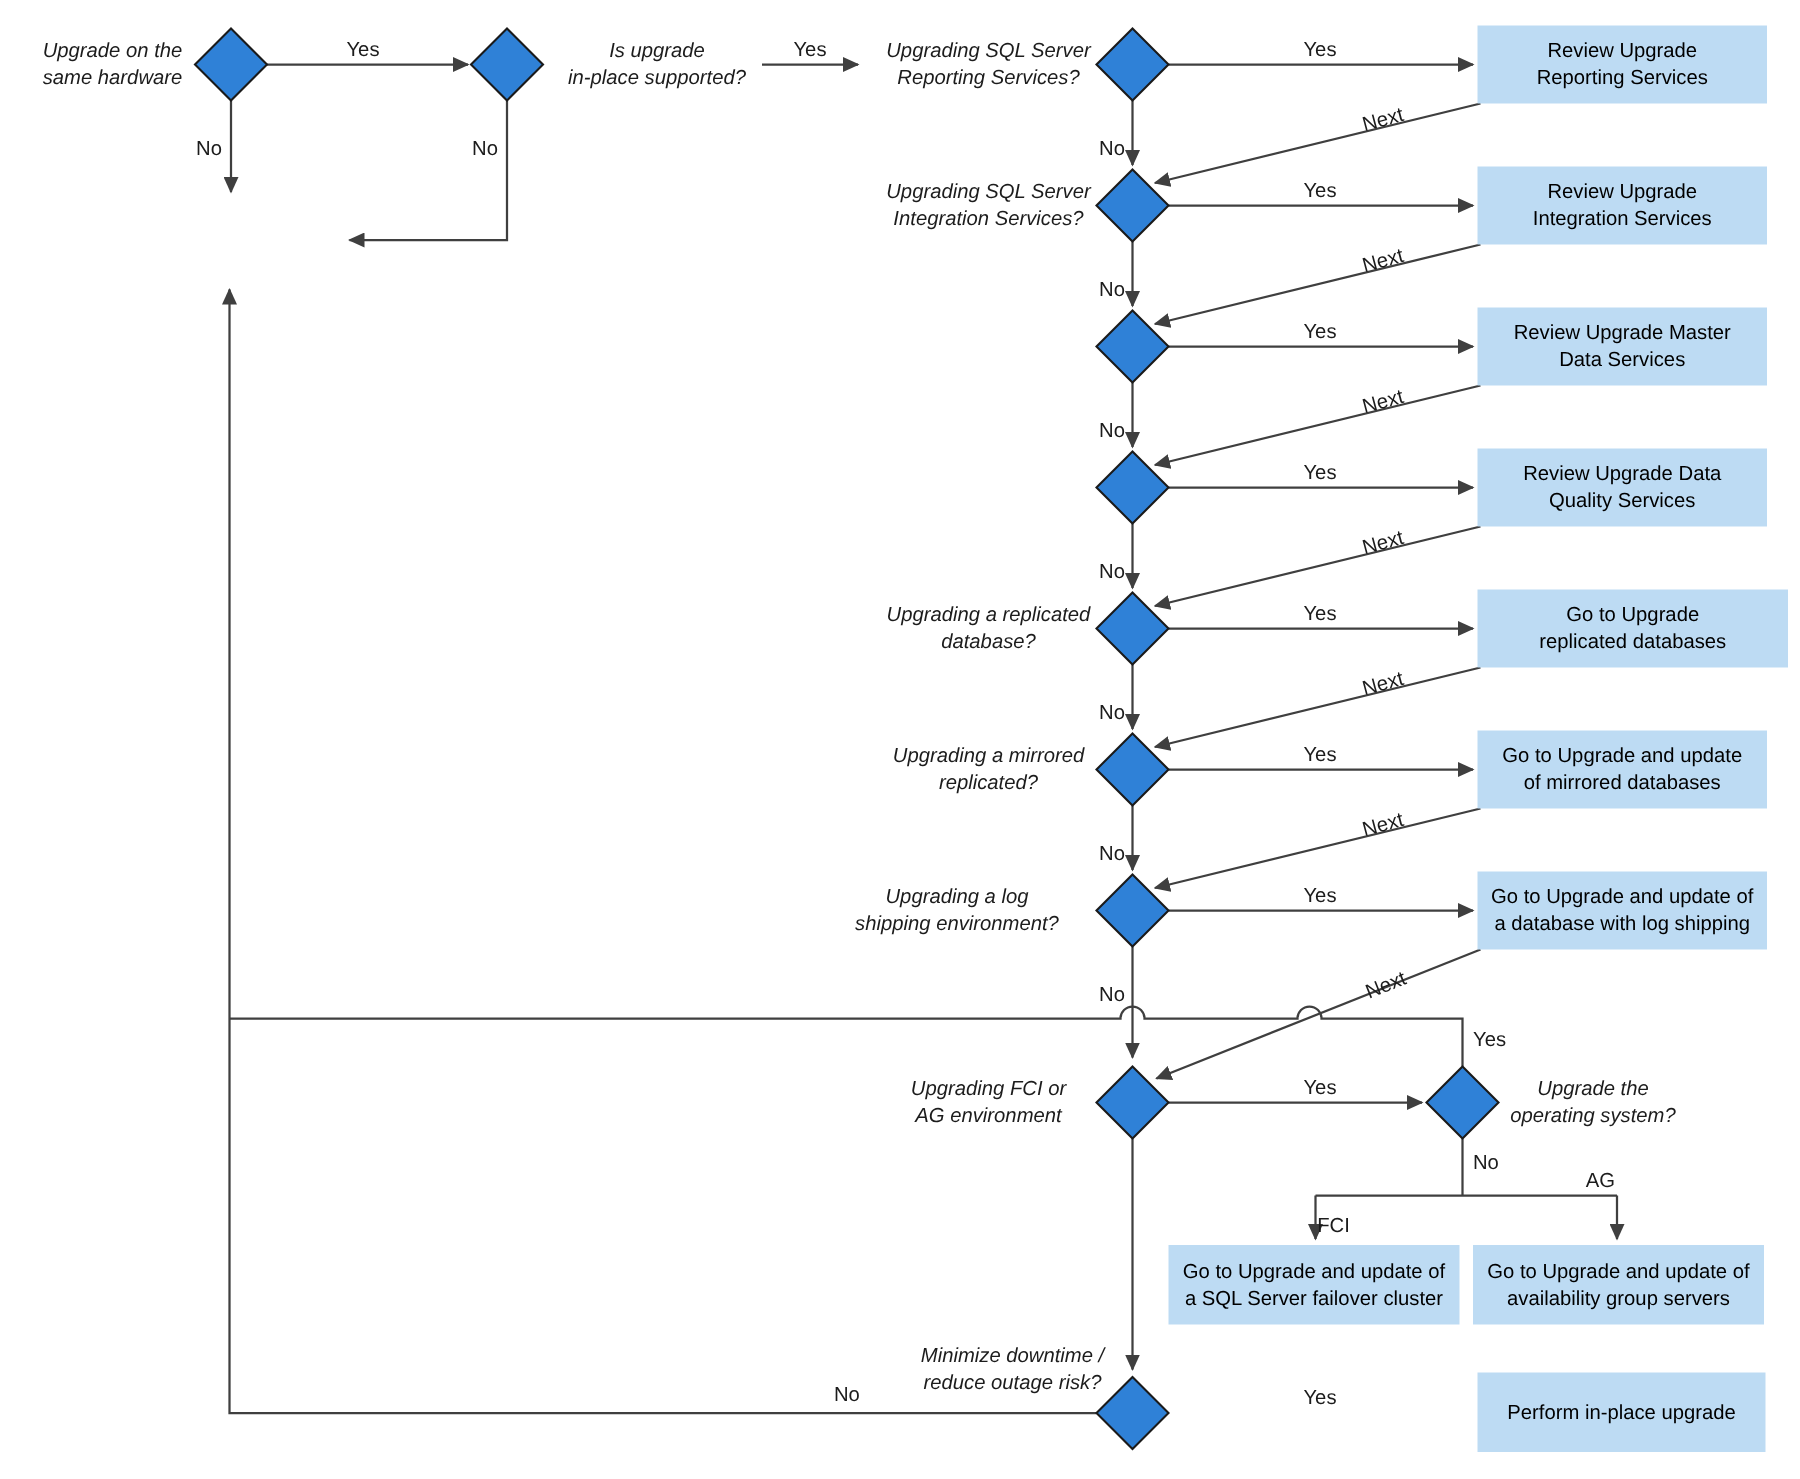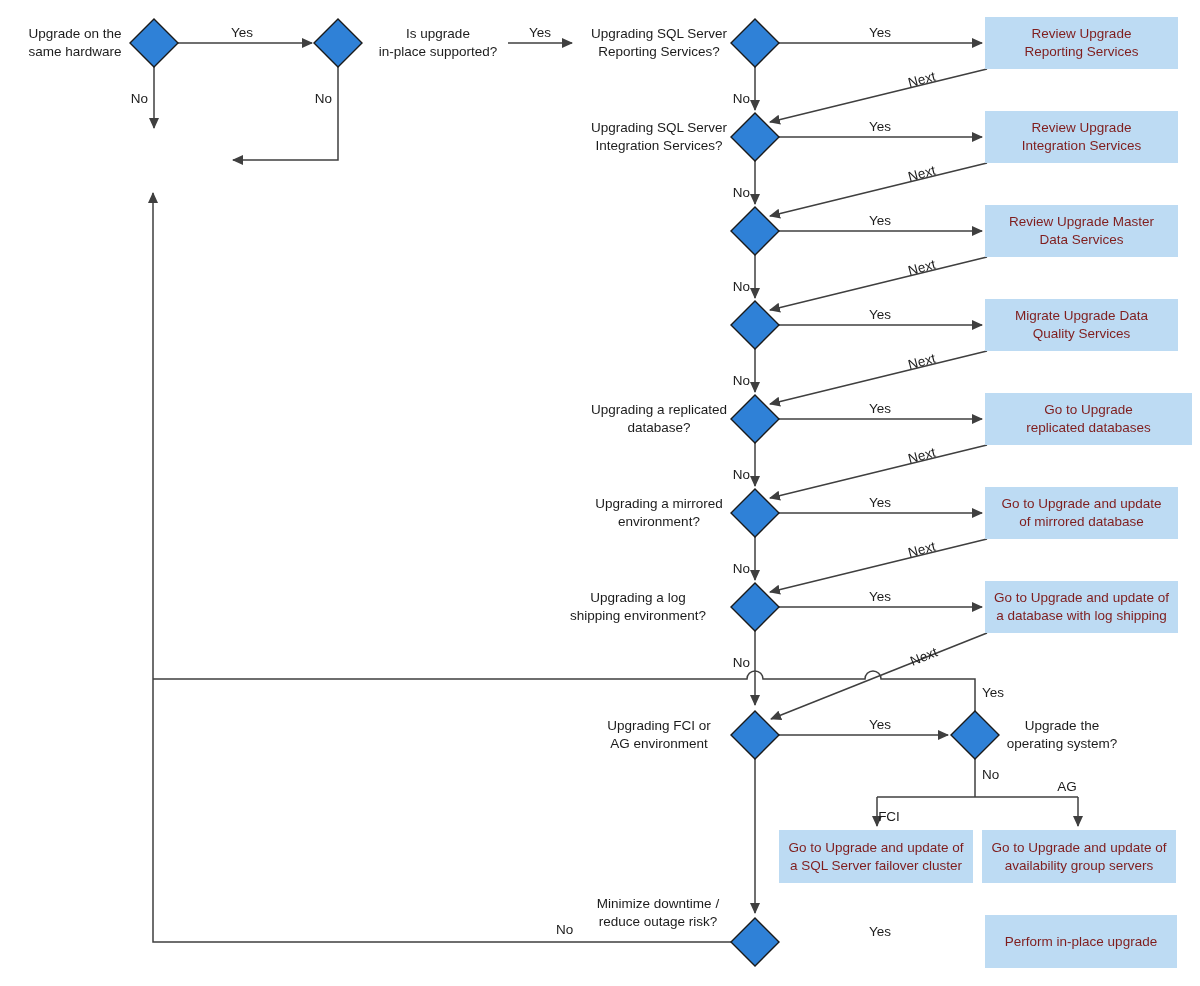--- a/index.html
+++ b/index.html
@@ -4,24 +4,24 @@
 <style>
   html,body{margin:0;padding:0;background:#ffffff;}
   .canvas{
     position:relative;width:1200px;height:986px;background:#ffffff;
     font-family:"Liberation Sans",sans-serif;color:#1c1c1c;overflow:hidden;
   }
   svg.wires{position:absolute;left:0;top:0;width:1200px;height:986px;}
   .lbl{position:absolute;font-size:13.5px;line-height:18px;color:#1c1c1c;}
   .ac{text-align:center;}
   .ar{text-align:right;}
-  .pre{white-space:pre-line;}
+  .pre{white-space:pre-line;font-style:italic;}
   .box{
     position:absolute;background:#bddbf3;display:flex;align-items:center;justify-content:center;
-    text-align:center;font-size:13.5px;line-height:18px;color:#7f1d1d;white-space:pre-line;
+    text-align:center;font-size:13.5px;line-height:18px;color:#000000;white-space:pre-line;
   }
   .next{transform:rotate(-15deg);}
   .next2{transform:rotate(-22deg);}
 </style>
 </head>
 <body>
 
 <div class="canvas">
 
   <svg class="wires" viewBox="0 0 1200 986">
@@ -117,38 +117,38 @@
 
   <div class="lbl ac" style="left:840px;top:212px;width:80px">Yes</div>
   <div class="lbl ar" style="left:706px;top:278px;width:44px">No</div>
   <div class="lbl ac next" style="left:882px;top:259px;width:80px">Next</div>
   <div class="box" style="left:985px;top:205px;width:193px;height:52px">Review Upgrade Master
 Data Services</div>
 
   <div class="lbl ac" style="left:840px;top:306px;width:80px">Yes</div>
   <div class="lbl ar" style="left:706px;top:372px;width:44px">No</div>
   <div class="lbl ac next" style="left:882px;top:353px;width:80px">Next</div>
-  <div class="box" style="left:985px;top:299px;width:193px;height:52px">Migrate Upgrade Data
+  <div class="box" style="left:985px;top:299px;width:193px;height:52px">Review Upgrade Data
 Quality Services</div>
 
   <div class="lbl pre ac" style="left:577px;top:401px;width:164px">Upgrading a replicated
 database?</div>
   <div class="lbl ac" style="left:840px;top:400px;width:80px">Yes</div>
   <div class="lbl ar" style="left:706px;top:466px;width:44px">No</div>
   <div class="lbl ac next" style="left:882px;top:447px;width:80px">Next</div>
   <div class="box" style="left:985px;top:393px;width:207px;height:52px">Go to Upgrade
 replicated databases</div>
 
   <div class="lbl pre ac" style="left:577px;top:495px;width:164px">Upgrading a mirrored
-environment?</div>
+replicated?</div>
   <div class="lbl ac" style="left:840px;top:494px;width:80px">Yes</div>
   <div class="lbl ar" style="left:706px;top:560px;width:44px">No</div>
   <div class="lbl ac next" style="left:882px;top:541px;width:80px">Next</div>
   <div class="box" style="left:985px;top:487px;width:193px;height:52px">Go to Upgrade and update
-of mirrored database</div>
+of mirrored databases</div>
 
   <div class="lbl pre ac" style="left:556px;top:589px;width:164px">Upgrading a log
 shipping environment?</div>
   <div class="lbl ac" style="left:840px;top:588px;width:80px">Yes</div>
   <div class="lbl ar" style="left:706px;top:654px;width:44px">No</div>
   <div class="lbl ac next2" style="left:884px;top:648px;width:80px">Next</div>
   <div class="box" style="left:985px;top:581px;width:193px;height:52px">Go to Upgrade and update of
 a database with log shipping</div>
 
   <div class="lbl pre ac" style="left:577px;top:717px;width:164px">Upgrading FCI or
@@ -158,19 +158,19 @@
 operating system?</div>
   <div class="lbl" style="left:982px;top:684px;width:40px">Yes</div>
   <div class="lbl" style="left:982px;top:766px;width:40px">No</div>
   <div class="lbl ac" style="left:862px;top:808px;width:54px">FCI</div>
   <div class="lbl ac" style="left:1040px;top:778px;width:54px">AG</div>
   <div class="box" style="left:779px;top:830px;width:194px;height:53px">Go to Upgrade and update of
 a SQL Server failover cluster</div>
   <div class="box" style="left:982px;top:830px;width:194px;height:53px">Go to Upgrade and update of
 availability group servers</div>
 
-  <div class="lbl pre ac" style="left:576px;top:895px;width:164px">Minimize downtime /
+  <div class="lbl pre ac" style="left:593px;top:895px;width:164px">Minimize downtime /
 reduce outage risk?</div>
   <div class="lbl ac" style="left:840px;top:923px;width:80px">Yes</div>
   <div class="lbl" style="left:556px;top:921px;width:40px">No</div>
   <div class="box" style="left:985px;top:915px;width:192px;height:53px">Perform in-place upgrade</div>
 
 </div>
 
 </body></html>

